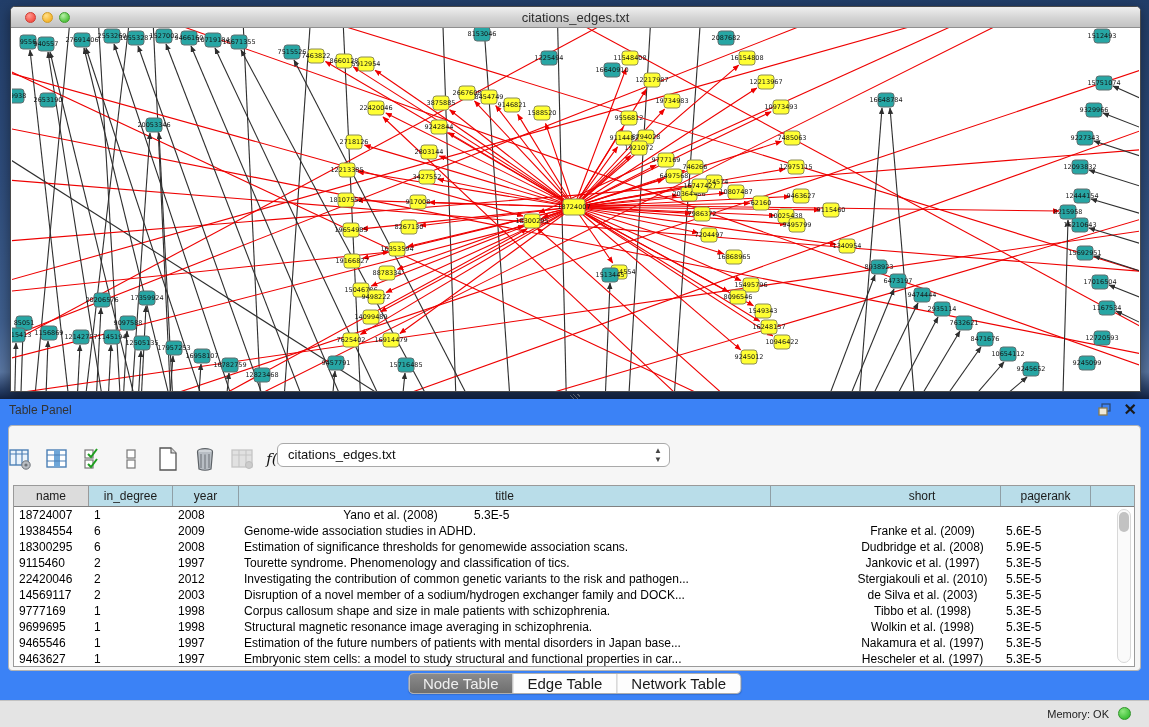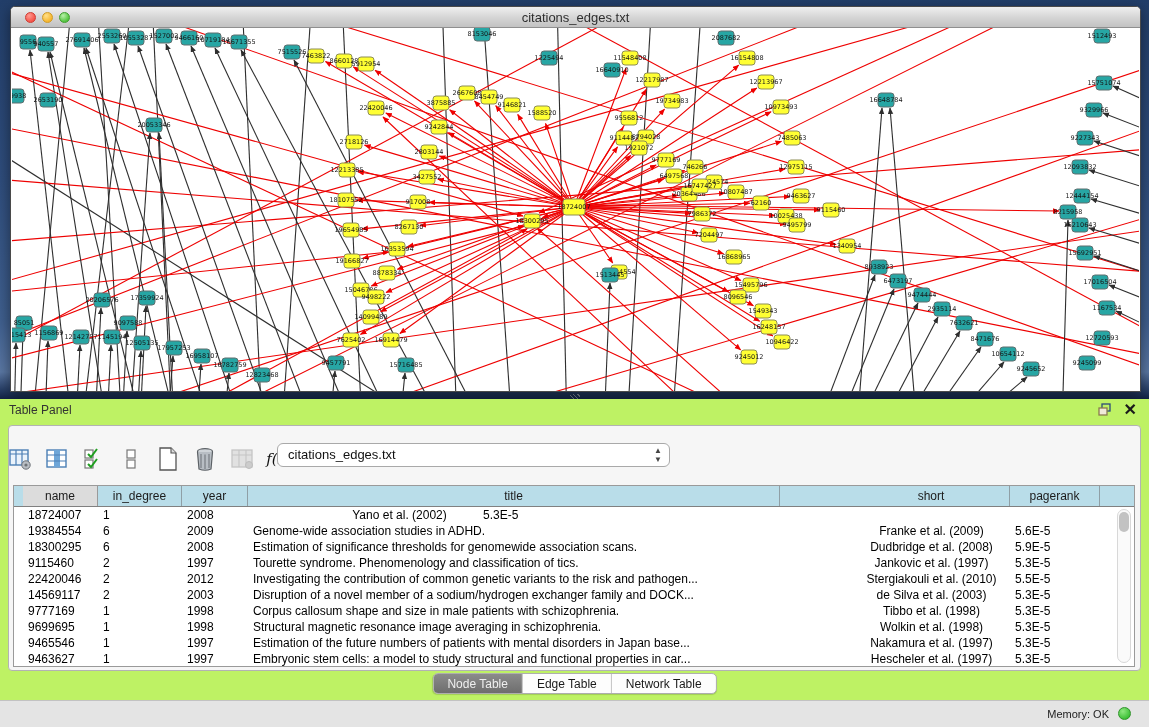--- a/index.html
+++ b/index.html
@@ -22,54 +22,54 @@
   .red{stroke:#ee0000;stroke-width:1.1;}
   .blk{stroke:#2e2e2e;stroke-width:1.1;}
   .yel{fill:#ffff33;stroke:#8d8d55;stroke-width:1;}
   .tealn{fill:#27a6a4;stroke:#5f6f6f;stroke-width:1;}
   .nlab{font:6.5px "DejaVu Sans",sans-serif;fill:#151515;text-anchor:middle;}
   
   .splitter{position:absolute;left:0;top:393px;width:1149px;height:7px;}
   .grip{position:absolute;left:570px;top:1px;width:10px;height:6px;opacity:.6;
     background:repeating-linear-gradient(45deg,#888 0 1px,transparent 1px 3px);}
   
-  .table-panel{position:absolute;left:0;top:399px;width:1149px;height:301px;background:#bef264;}
+  .table-panel{position:absolute;left:0;top:399px;width:1149px;height:301px;background:#3b82f6;}
   .tp-header{position:absolute;left:0;top:0;right:0;height:23px;}
   .tp-title{position:absolute;left:9px;top:4px;font-size:12px;color:#333;}
   .tp-float{position:absolute;right:36px;top:4px;width:16px;height:14px;cursor:pointer;}
   .tp-close{position:absolute;right:12px;top:1px;font-size:16px;font-weight:bold;color:#1a1a1a;cursor:pointer;}
   .tp-body{position:absolute;left:8px;right:8px;top:26px;height:246px;background:#f6f6f6;
     border:1px solid #b3b3b3;border-radius:4px;}
   .toolbar{position:absolute;left:8px;top:44px;height:32px;display:flex;align-items:center;gap:13px;}
   .tbi{display:inline-flex;align-items:center;justify-content:center;width:24px;height:24px;cursor:pointer;}
   .tbi.disabled{opacity:.45;cursor:default;}
   .fx{font-family:"DejaVu Serif",serif;font-style:italic;font-size:15px;color:#111;}
   .combo{position:absolute;left:277px;top:44px;width:393px;height:24px;background:#fff;border:1px solid #a9a9a9;
     border-radius:6px;font-size:13px;color:#111;line-height:22px;padding-left:10px;cursor:pointer;}
   .combo .steppers{position:absolute;right:7px;top:2px;font-size:8px;color:#444;line-height:9px;text-align:center;}
   
   .table-area{position:absolute;left:13px;top:86px;width:1122px;height:182px;background:#fff;border:1px solid #9a9a9a;}
   .thead{display:flex;height:21px;background:#b9dde9;border-bottom:1px solid #808080;}
   .hcell{font-size:12px;color:#1b1b1b;text-align:center;line-height:20px;border-right:1px solid #8f9fa6;
     overflow:hidden;white-space:nowrap;cursor:pointer;}
   .hcell.pressed{background:#dcdcdc;border-right:1px solid #9a9a9a;}
   .sort-tri{color:#1a6e8e;font-size:10px;margin-right:2px;}
-  .c0{width:75px;margin-left:9px;}.c1{width:84px;}.c2{width:66px;}.c3{width:532px;}.c4{width:73px;margin-top:34px;}.c5{width:157px;}.c6{width:90px;}
+  .c0{width:75px;}.c1{width:84px;}.c2{width:66px;}.c3{width:532px;}.c4{width:73px;margin-top:34px;}.c5{width:157px;}.c6{width:90px;}
   .hfill{flex:1;border-right:none;background:#b9dde9;}
   .tbody{position:absolute;left:0;right:0;top:21px;bottom:0;overflow:hidden;}
   .trow{display:flex;height:16px;}
   .cell{font-size:12px;color:#000;line-height:16px;padding-left:5px;overflow:hidden;white-space:nowrap;}
   .cell.c5{text-align:center;padding-left:0;}
   .vscroll{position:absolute;right:3px;top:23px;width:14px;bottom:3px;background:#fafafa;
     border:1px solid #d8d8d8;border-radius:7px;}
   .vthumb{position:absolute;left:1px;top:2px;width:10px;height:20px;background:#c2c2c2;border-radius:6px;}
   
   .tabs{position:absolute;left:50%;transform:translateX(-50%);top:274px;height:21px;display:flex;
     border:1px solid #aeaeae;border-radius:5px;overflow:hidden;background:#fdfdfd;box-shadow:0 1px 1px rgba(0,0,0,.15);}
-  .tab{font-size:12px;padding:0 14px;line-height:20px;color:#1a1a1a;border-right:1px solid #c4c4c4;cursor:pointer;}
+  .tab{font-size:15px;padding:0 14px;line-height:20px;color:#1a1a1a;border-right:1px solid #c4c4c4;cursor:pointer;}
   .tab:last-child{border-right:none;}
   .tab.active{background:linear-gradient(180deg,#8b8b8b,#6e6e6e);color:#efefef;}
   
   .statusbar{position:absolute;left:0;bottom:0;width:1149px;height:27px;background:#e4e4e4;border-top:1px solid #c2c2c2;text-align:center;}
   .mem-label{position:absolute;right:40px;top:7px;font-size:11px;color:#222;}
   .mem-dot{position:absolute;right:18px;top:6px;width:13px;height:13px;border-radius:50%;
     background:radial-gradient(circle at 35% 30%,#8ee87f,#3bbf35 75%);border:1px solid #2f9429;}
   .icon-svg{display:block;}
 </style>
 </head>
@@ -803,21 +803,21 @@
         <div class="hcell c5">short</div>
         <div class="hcell c6">pagerank</div>
         <div class="hcell hfill"></div>
       </div>
       <div class="tbody">
           <div class="trow">
             <div class="cell c0">18724007</div>
             <div class="cell c1">1</div>
             <div class="cell c2">2008</div>
             <div class="cell c4">49</div>
-            <div class="cell c5">Yano et al. (2002)</div>
+            <div class="cell c5">Yano et al. (2008)</div>
             <div class="cell c6">5.3E-5</div>
           </div>
           <div class="trow">
             <div class="cell c0">19384554</div>
             <div class="cell c1">6</div>
             <div class="cell c2">2009</div>
             <div class="cell c3">Genome-wide association studies in ADHD.</div>
             <div class="cell c4">0</div>
             <div class="cell c5">Franke et al. (2009)</div>
             <div class="cell c6">5.6E-5</div>

